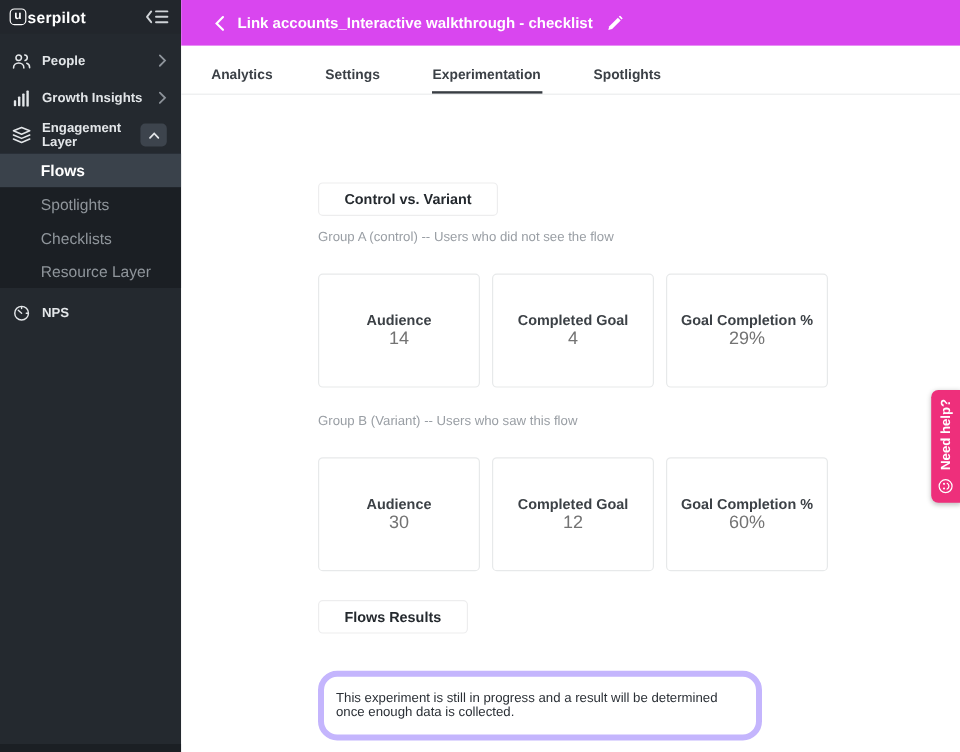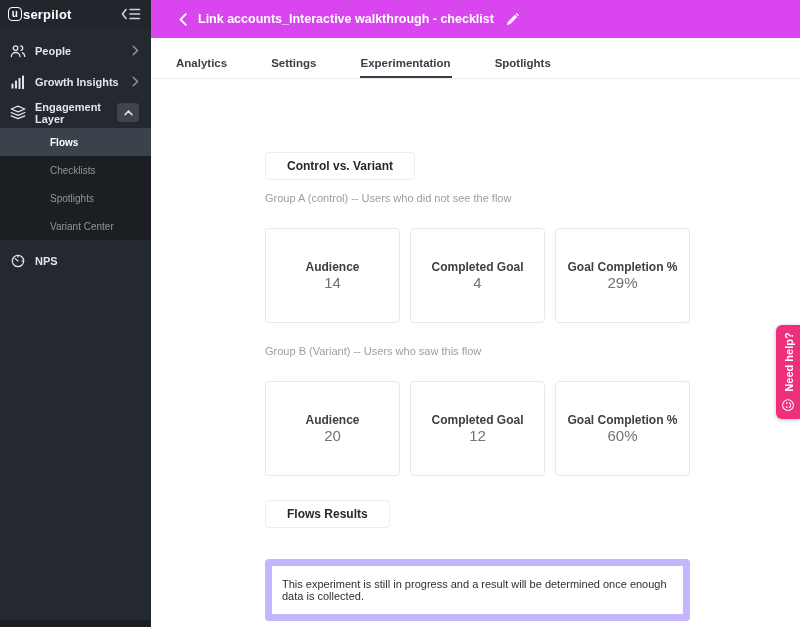--- a/index.html
+++ b/index.html
@@ -14,21 +14,21 @@
   .logo-badge { width: 14px; height: 14px; border: 1.4px solid #fff; border-radius: 4px; display: flex; align-items: center; justify-content: center; font-size: 10px; font-weight: 700; margin-right: 1px; line-height: 1; }
   .collapse-btn { display: flex; align-items: center; cursor: pointer; }
 
   .nav { padding-top: 7px; }
   .nav-item { height: 31px; display: flex; align-items: center; padding: 0 12px 0 9px; color: #e3e6e9; font-size: 11px; font-weight: 600; cursor: pointer; }
   .nav-item .icon { width: 17px; margin-right: 9px; display: flex; justify-content: center; }
   .nav-item .lbl { flex: 1; }
   .toggle-btn { width: 22px; height: 19px; background: #3d444d; border-radius: 4px; display: flex; align-items: center; justify-content: center; }
 
   .submenu { background: #1b1f24; }
-  .submenu-item { height: 28px; display: flex; align-items: center; padding-left: 50px; color: #8f959b; font-size: 10px; cursor: pointer; }
+  .submenu-item { height: 28px; display: flex; align-items: center; padding-left: 34px; color: #8f959b; font-size: 13px; cursor: pointer; }
   .submenu-item.active { background: #3a424b; color: #fff; font-weight: 600; }
 
   .nps-item { margin-top: 5px; }
   .sidebar-strip { position: absolute; left: 0; bottom: 0; width: 151px; height: 7px; background: #1b1f24; }
 
   
   .main { position: absolute; left: 151px; top: 0; width: 649px; height: 627px; background: #fff; }
   .topbar { height: 38px; background: #d946ef; display: flex; align-items: center; padding: 0 14px 0 28px; color: #fff; }
   .topbar-title { font-size: 12.5px; font-weight: 700; margin: 0 12px 0 11px; }
   .pencil-btn { display: flex; align-items: center; cursor: pointer; }
@@ -40,21 +40,21 @@
   .content { padding-left: 114px; }
   .pill { display: inline-block; border: 1px solid #ededee; border-radius: 4px; padding: 6px 21px; font-size: 12px; font-weight: 700; color: #24292e; background: #fff; }
   .pill-row-1 { margin-top: 73px; }
   .group-label { font-size: 11px; color: #999ea4; margin-top: 12px; }
   .cards { display: flex; gap: 10px; width: 425px; margin-top: 24px; }
   .card { flex: 1; height: 95px; border: 1px solid #e7e9ea; border-radius: 4px; display: flex; flex-direction: column; align-items: center; justify-content: center; gap: 0; background: #fff; }
   .card-label { font-size: 12px; font-weight: 600; color: #3c4146; }
   .card-value { font-size: 15px; color: #737373; }
   .group-label-b { margin-top: 22px; }
   .pill-row-2 { margin-top: 24px; }
-  .note-box { width: 425px; border: 7px solid #c4b5fd; border-radius: 4px; padding: 12px 10px; font-size: 11px; color: #2b3036; margin-top: 31px; }
+  .note-box { width: 370px; border: 5px solid #c4b5fd; border-radius: 16px; padding: 12px 10px; font-size: 11px; color: #2b3036; margin-top: 31px; }
 
   
   .help-tab { position: absolute; right: 0; top: 325px; width: 24px; height: 94px; background: #ee2f7b; border-radius: 6px 0 0 6px; box-shadow: 0 1px 4px rgba(0,0,0,.25); cursor: pointer; }
   .help-inner { position: absolute; left: 50%; top: 50%; transform: translate(-50%,-50%) rotate(-90deg); display: flex; align-items: center; gap: 7px; white-space: nowrap; }
   .help-label { color: #fff; font-size: 11px; font-weight: 700; }
 </style>
 </head>
 <body>
 
 <div class="app">
@@ -118,27 +118,27 @@
               <path d="M1 4.8L4.5 1.2 8 4.8"></path>
             </svg>
         </span>
       </div>
 
       <div class="submenu">
         <div class="submenu-item active">
             <span>Flows</span>
           </div>
         <div class="submenu-item">
+            <span>Spotlights</span>
+          </div>
+        <div class="submenu-item">
             <span>Checklists</span>
           </div>
         <div class="submenu-item">
-            <span>Spotlights</span>
-          </div>
-        <div class="submenu-item">
-            <span>Variant Center</span>
+            <span>Resource Layer</span>
           </div>
       </div>
 
       <div class="nav-item nps-item">
         <span class="icon">
           <svg width="14" height="14" viewBox="0 0 14 14" fill="none" stroke="#e3e6e9" stroke-width="1.2" stroke-linecap="round">
             <circle cx="7" cy="7" r="5.7"></circle>
             <path d="M7 7L4.2 4.6"></path>
             <path d="M7 1.8v1.3M12.2 7h-1.3"></path>
           </svg>
@@ -193,21 +193,21 @@
           <div class="card-label">Goal Completion %</div>
           <div class="card-value">29%</div>
         </div>
       </div>
 
       <div class="group-label group-label-b">Group B (Variant) -- Users who saw this flow</div>
 
       <div class="cards">
         <div class="card">
           <div class="card-label">Audience</div>
-          <div class="card-value">20</div>
+          <div class="card-value">30</div>
         </div>
         <div class="card">
           <div class="card-label">Completed Goal</div>
           <div class="card-value">12</div>
         </div>
         <div class="card">
           <div class="card-label">Goal Completion %</div>
           <div class="card-value">60%</div>
         </div>
       </div>

